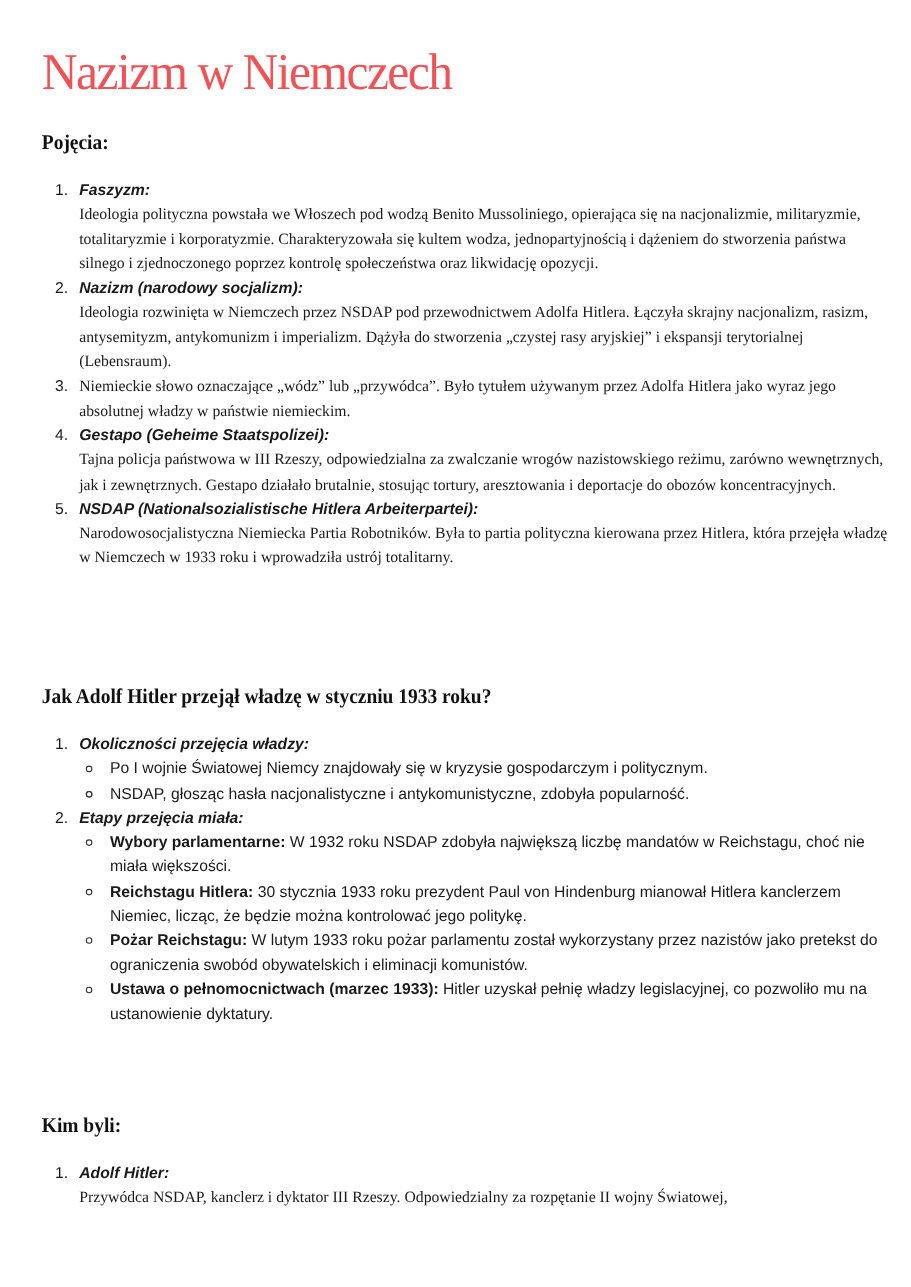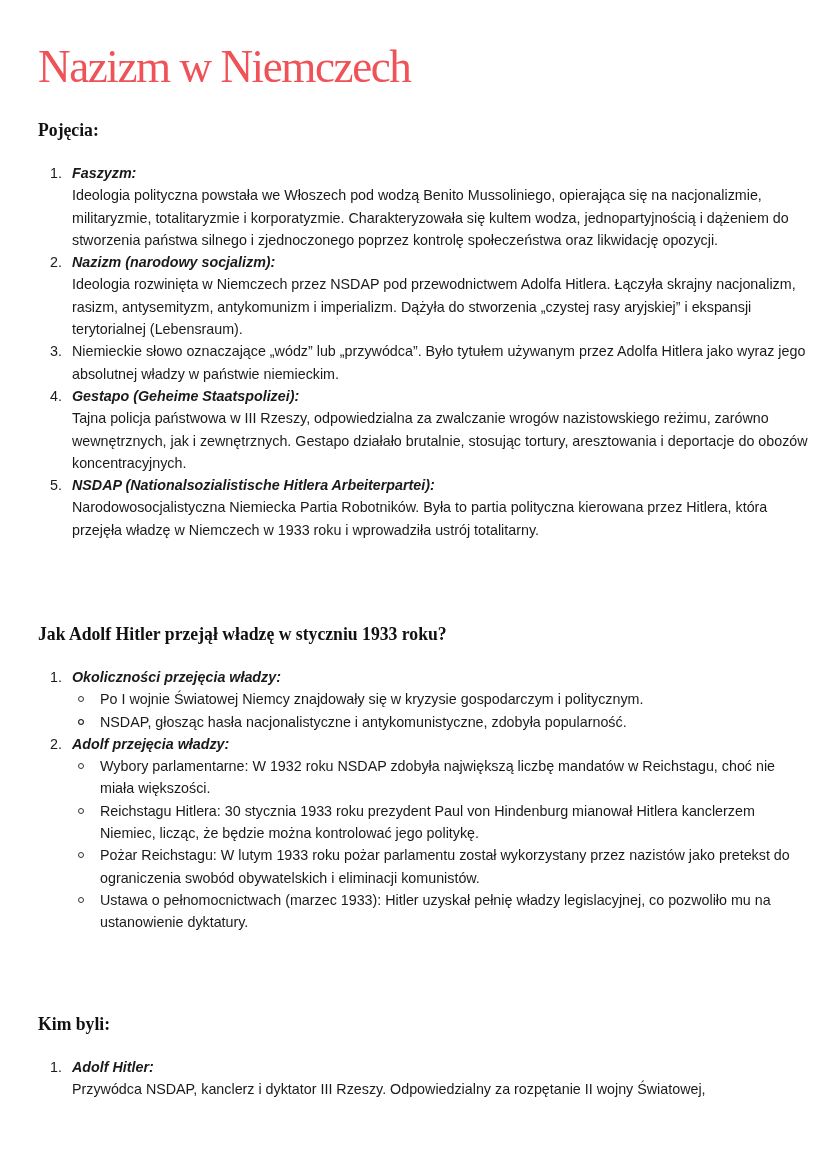--- a/index.html
+++ b/index.html
@@ -15,25 +15,25 @@
     position: absolute; left: 38px; margin: 0;
     font-family: "Liberation Serif", "DejaVu Serif", serif;
     font-weight: bold; font-size: 19px; line-height: 24px; color: #111;
     transform: scaleX(0.93); transform-origin: left;
   }
   .list { position: absolute; left: 38px; width: 770px; margin: 0; padding: 0; list-style: none;
     font-family: "Liberation Sans", "DejaVu Sans", sans-serif; font-size: 14.3px; line-height: 22.3px; }
   .item { position: relative; padding-left: 34px; }
   .num { position: absolute; left: 12px; top: 0; width: 20px; }
   .term { font-weight: bold; display: block; font-style: italic; }
-  .desc { display: block; }
+  .desc { display: block; font-family: Liberation Serif, serif; }
   .sub { list-style: none; margin: 0; padding: 0; }
   .sub li { position: relative; padding-left: 28px; }
   .bullet { position: absolute; left: 6px; top: 8px; width: 6px; height: 6px; border: 1px solid #333; border-radius: 50%; box-sizing: border-box; }
-  .b { font-weight: normal; }
+  .b { font-weight: bold; }
 </style>
 </head>
 <body>
 
 <div class="page">
   <h1 class="title">Nazizm w Niemczech</h1>
 
   <h2 class="h2" style="top:118px">Pojęcia:</h2>
   <ol class="list" style="top:162px">
     <li class="item">
@@ -68,21 +68,21 @@
       <span class="num">1.</span>
       <span class="term">Okoliczności przejęcia władzy:</span>
       <ul class="sub">
         <li><span class="bullet"></span><span>Po I wojnie Światowej Niemcy znajdowały się w kryzysie gospodarczym i politycznym.</span></li>
         <li><span class="bullet"></span></li>
         <li><span class="bullet"></span><span>NSDAP, głosząc hasła nacjonalistyczne i antykomunistyczne, zdobyła popularność.</span></li>
       </ul>
     </li>
     <li class="item">
       <span class="num">2.</span>
-      <span class="term">Adolf przejęcia władzy:</span>
+      <span class="term">Etapy przejęcia miała:</span>
       <ul class="sub">
         <li><span class="bullet"></span><span class="b">Wybory parlamentarne:</span><span> W 1932 roku NSDAP zdobyła największą liczbę mandatów w Reichstagu, choć nie miała większości.</span></li>
         <li><span class="bullet"></span><span class="b">Reichstagu Hitlera:</span><span> 30 stycznia 1933 roku prezydent Paul von Hindenburg mianował Hitlera kanclerzem Niemiec, licząc, że będzie można kontrolować jego politykę.</span></li>
         <li><span class="bullet"></span><span class="b">Pożar Reichstagu:</span><span> W lutym 1933 roku pożar parlamentu został wykorzystany przez nazistów jako pretekst do ograniczenia swobód obywatelskich i eliminacji komunistów.</span></li>
         <li><span class="bullet"></span><span class="b">Ustawa o pełnomocnictwach (marzec 1933):</span><span> Hitler uzyskał pełnię władzy legislacyjnej, co pozwoliło mu na ustanowienie dyktatury.</span></li>
       </ul>
     </li>
   </ol>
 
   <h2 class="h2" style="top:1012px">Kim byli:</h2>

